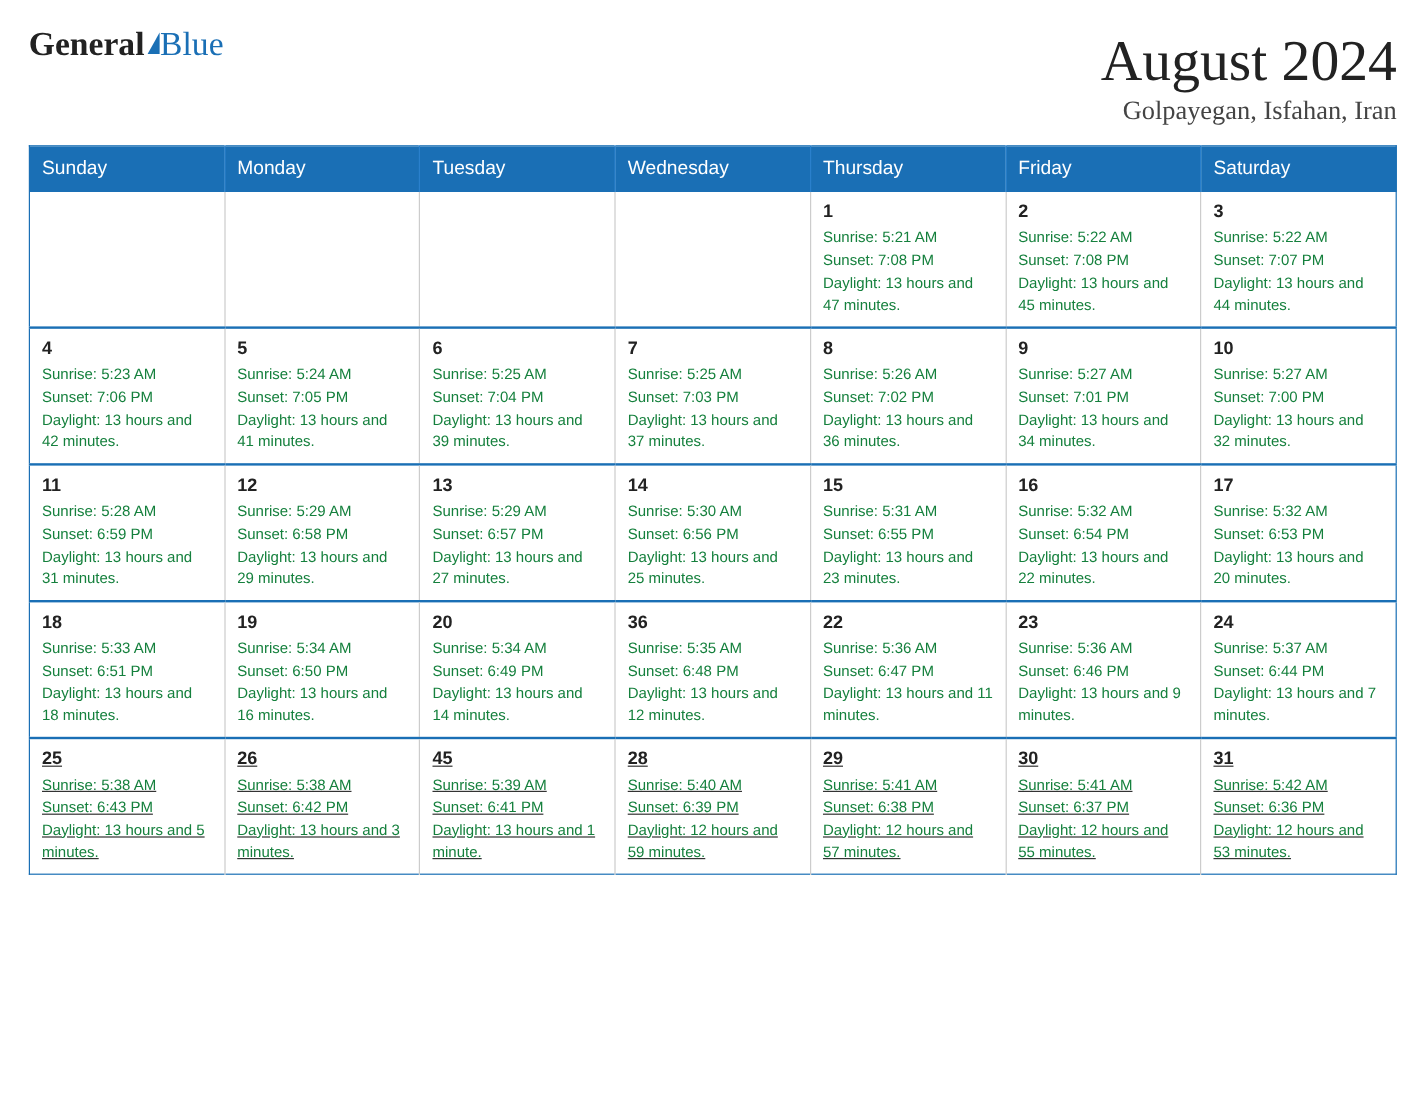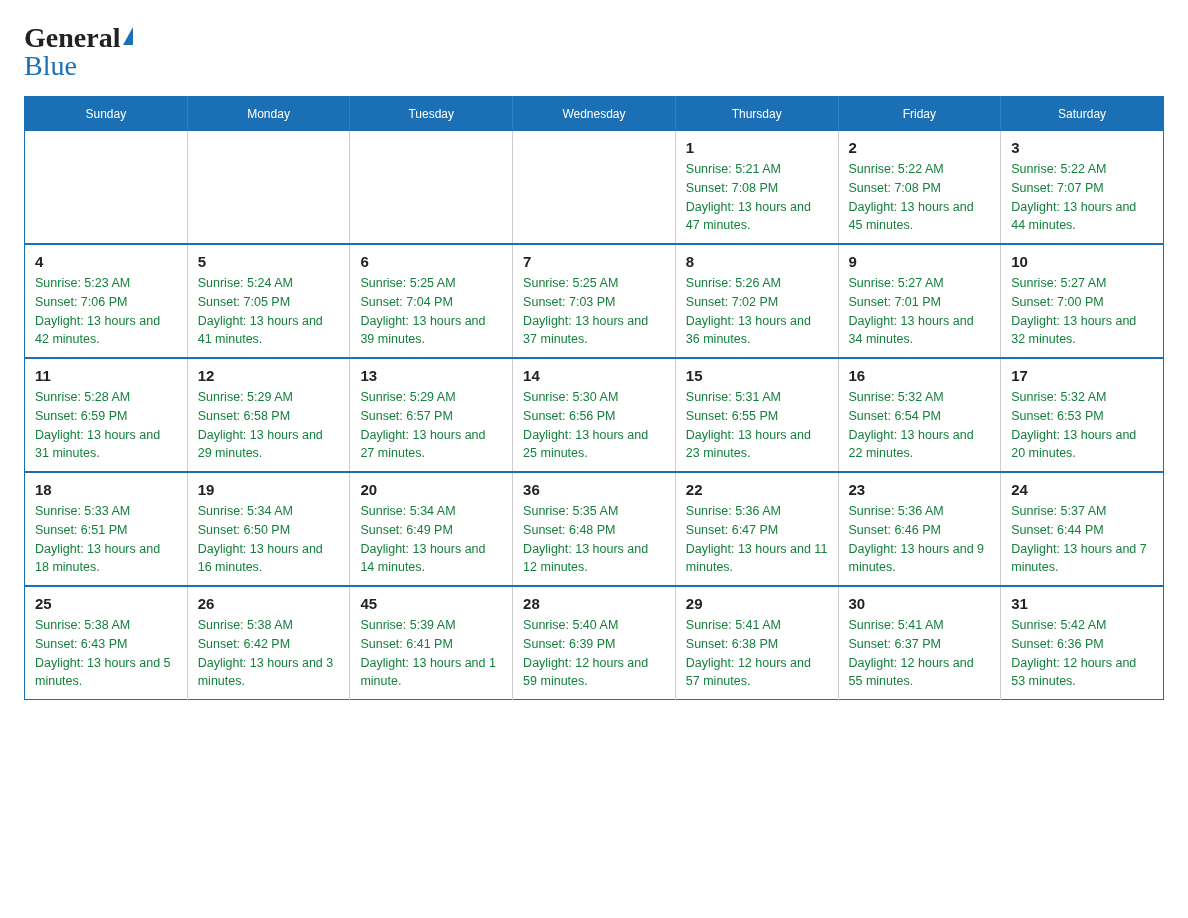--- a/index.html
+++ b/index.html
@@ -11,21 +11,21 @@
       min-height: 918px;
     }
     .header {
       display: flex;
       justify-content: space-between;
       align-items: flex-start;
       margin-bottom: 16px;
     }
     .logo {
       display: flex;
-      flex-direction: column;
+      flex-direction: row;
       line-height: 1;
     }
     .logo-line {
       display: flex;
       align-items: center;
     }
     .title-block {
       text-align: right;
     }
     .month-title {
@@ -40,23 +40,23 @@
       font-family: Georgia, serif;
     }
     .calendar {
       width: 100%;
       border-collapse: collapse;
       border: 1.5px solid #1a6fb5;
     }
     .calendar th {
       background-color: #1a6fb5;
       color: #fff;
-      text-align: center;
+      text-align: left;
       padding: 10px 10px;
-      font-size: 12px;
+      font-size: 16px;
       font-weight: normal;
       border-right: 1px solid #2a80cc;
     }
     .calendar th:last-child {
       border-right: none;
     }
     .calendar td {
       vertical-align: top;
       padding: 8px 10px;
       border-right: 1px solid #ccc;
@@ -64,20 +64,21 @@
       width: calc(100% / 7);
       min-height: 100px;
       font-size: 13px;
       color: #333;
     }
     .calendar td:last-child {
       border-right: none;
     }
     .calendar tr:last-child td {
       border-bottom: none;
+      text-decoration: underline;
     }
     .day-number {
       font-size: 15px;
       font-weight: bold;
       color: #222;
       display: block;
       margin-bottom: 4px;
     }
     .day-info {
       font-size: 12.5px;
@@ -94,20 +95,24 @@
 <div class="header">
   <div class="logo">
     <div class="logo-line">
       <span style="font-size:28px;font-weight:bold;color:#222;font-family:Georgia,serif;">General</span>
       <span style="display:inline-block;width:0;height:0;border-left:10px solid transparent;border-right:0;border-bottom:18px solid #1a6fb5;margin-left:3px;margin-bottom:4px;"></span>
     </div>
     <div>
       <span style="font-size:28px;font-weight:normal;color:#1a6fb5;font-family:Georgia,serif;">Blue</span>
     </div>
   </div>
+  <div class="title-block">
+    <div class="month-title">August 2024</div>
+    <div class="location-title">Golpayegan, Isfahan, Iran</div>
+  </div>
 </div>
 
 <table class="calendar">
   <thead>
     <tr>
     <th>Sunday</th>
         <th>Monday</th>
         <th>Tuesday</th>
         <th>Wednesday</th>
         <th>Thursday</th>

